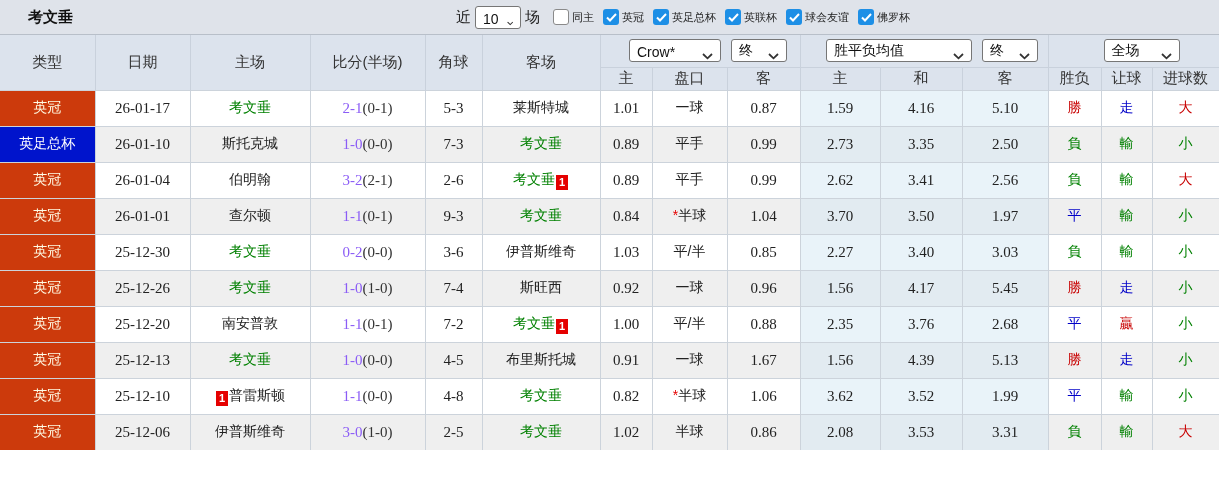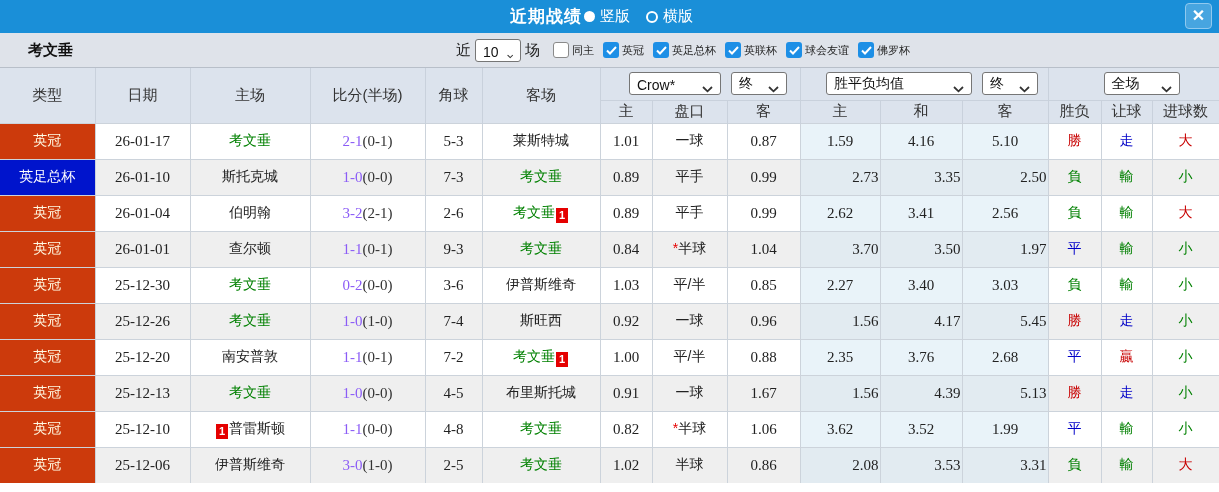--- a/index.html
+++ b/index.html
@@ -59,21 +59,21 @@
   .hdr-sub th { height:23px; border-top:1px solid #c9d1dc; }
   .dd-wrap { display:flex; align-items:center; justify-content:center; gap:10px;margin-left:16px; }
   tbody td {
     height:36px; text-align:center; font-size:14px; color:#222;
     border-right:1px solid #ccd3db; border-top:1px solid #ccd3db;
     overflow:hidden; white-space:nowrap; padding:0 1px;
   }
   tr.odd td { background:#ffffff; }
   tr.even td { background:#efefef; }
   tr.odd td.avgcol { background:#e9f3f9; }
-  tr.even td.avgcol { background:#e2ebf1;text-align:right; }
+  tr.even td.avgcol { background:#e2ebf1; }
   td.type-red { background:#cc3a0c !important; color:#fffbe4; }
   td.type-blue { background:#0014cc !important; color:#ffffff; }
   .serif { font-family:"Liberation Serif", serif; font-size:15px; }
   .team-green { color:#008000; }
   .score-main { color:#8b5cf6; }
   .score-half { color:#333; }
   .badge1 {
     display:inline-block; background:#e50000; color:#fff;
     font-size:11px; font-weight:bold; width:12px; height:15px; line-height:15px;
     vertical-align:-2px; margin:0 1px; font-family:"Liberation Sans",sans-serif; text-align:center;
@@ -81,36 +81,20 @@
   .star { color:#e60000; }
   .res-red { color:#c80000; }
   .res-green { color:#008000; }
   .res-blue { color:#0000c8; }
 </style>
 </head>
 <body>
 
 <div class="window">
 
-  <div class="titlebar">
-    <span class="title">近期战绩</span>
-    <span class="radio-group" id="layout-options">
-        <span class="radio-opt">
-          <span class="radio sel"></span>
-          <span>竖版</span>
-        </span>
-        <span class="radio-opt">
-          <span class="radio unsel"></span>
-          <span>横版</span>
-        </span>
-      </span>
-    <button class="close-btn">
-      <span>✕</span>
-    </button>
-  </div>
 
   <div class="filterbar">
     <span class="team-name-hdr">考文垂</span>
     <div class="filter-controls">
       <span class="flabel">近</span>
       <div class="select" style="width:46px">
         <span>10</span>
         <svg width="11" height="7" viewBox="0 0 11 7">
             <path d="M1 1l4.5 4.3L10 1" fill="none" stroke="#333" stroke-width="1.8"></path>
           </svg>

